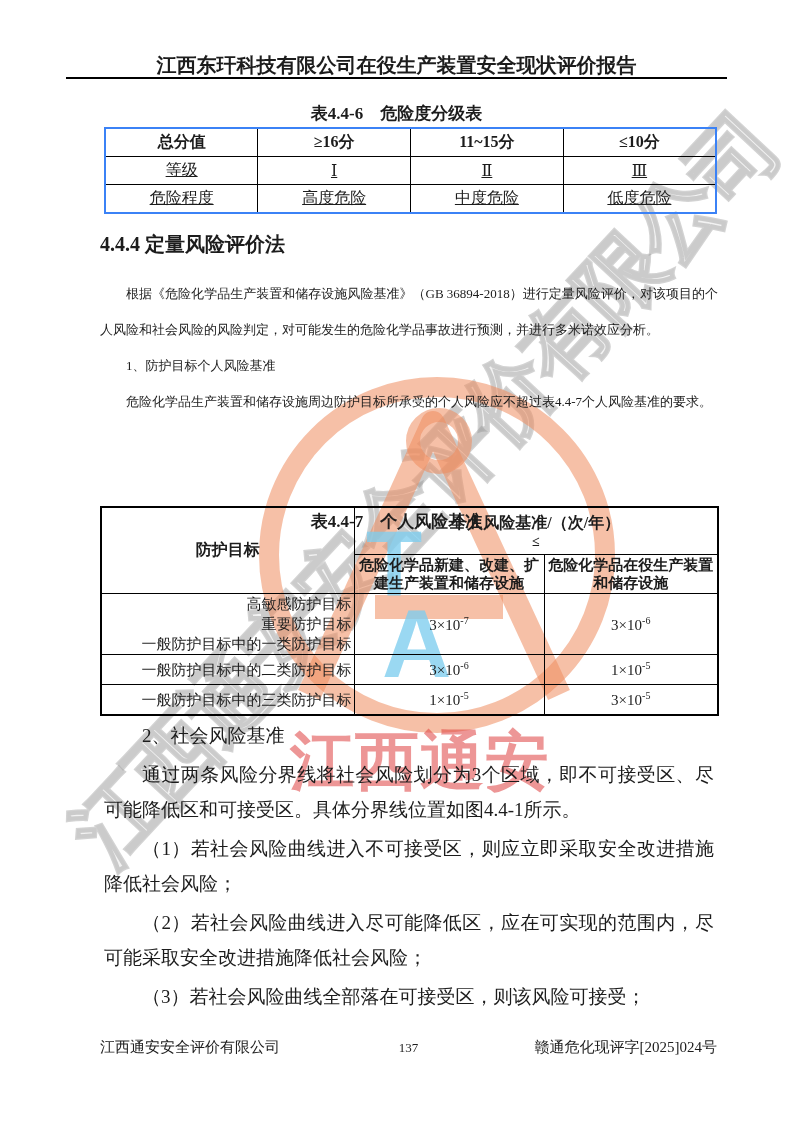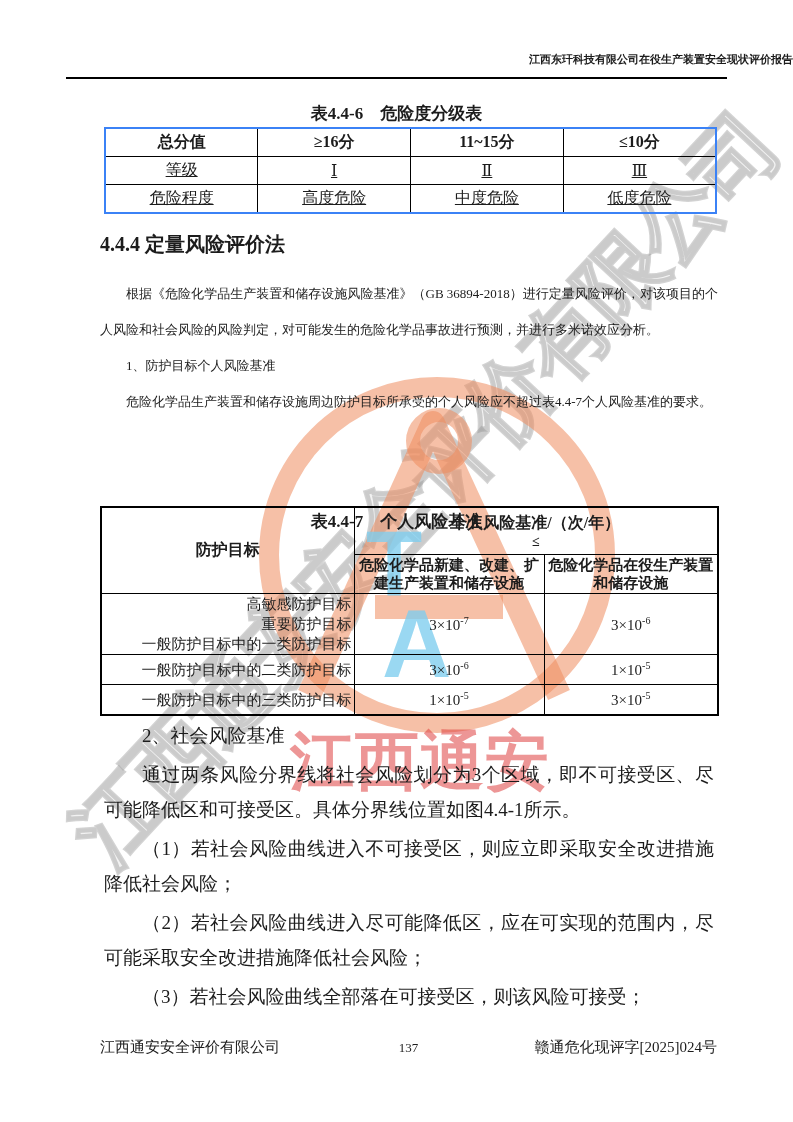--- a/index.html
+++ b/index.html
@@ -29,22 +29,22 @@
   }
   .wm-t{left:366px;top:518px;font-size:92px;}
   .wm-a{left:382px;top:596px;font-size:96px;}
   .wm-red{
     position:absolute;left:290px;top:718px;font-size:64px;font-weight:bold;
     font-family:"Liberation Sans","DejaVu Sans",sans-serif;
     color:rgba(222,64,64,0.55);white-space:nowrap;letter-spacing:1px;
   }
   
   .content-layer{position:absolute;inset:0;z-index:1;}
-  .doc-header-title{position:absolute;top:52px;left:0;right:0;text-align:right;
-    font-size:11px;font-weight:bold;}
+  .doc-header-title{position:absolute;top:52px;left:0;right:0;text-align:center;
+    font-size:20px;font-weight:bold;}
   .header-rule{position:absolute;top:77px;left:66px;width:661px;height:2px;background:#000;}
   .tbl-caption{position:absolute;left:0;right:0;text-align:center;font-size:17px;font-weight:bold;}
   .t1-caption{top:102px;}
   .t2-caption{top:510px;}
   table{border-collapse:collapse;table-layout:fixed;}
   th,td{border:1.5px solid #000;padding:0 2px;text-align:center;vertical-align:middle;}
   .t1{position:absolute;top:127px;left:104px;width:613px;border:2px solid #3b82f6;}
   .t1 th{font-size:16px;font-weight:bold;height:27px;}
   .t1 td{font-size:16px;height:27px;text-decoration:underline;}
   .t2{position:absolute;top:506px;left:100px;width:617px;border:2px solid #000;}

